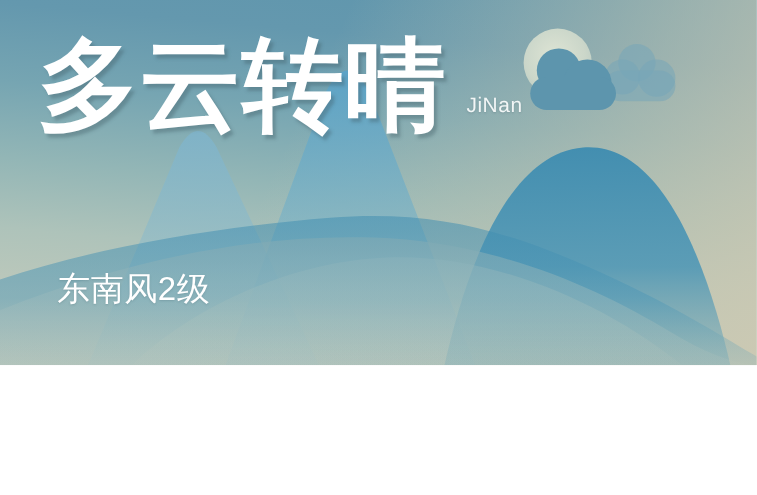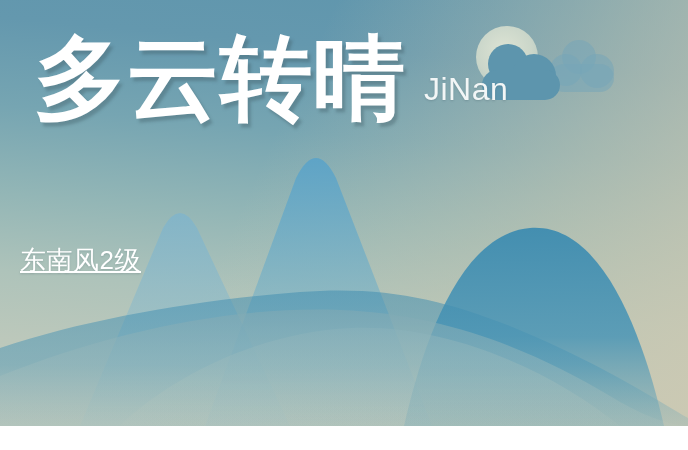--- a/index.html
+++ b/index.html
@@ -7,21 +7,21 @@
     padding: 0;
     background: #ffffff;
   }
   body {
     font-family: "Liberation Sans", "DejaVu Sans", sans-serif;
   }
 
   #weather-card {
     position: relative;
     width: 688px;
-    height: 426px;
+    height: 332px;
     overflow: hidden;
     
     background:
       linear-gradient(115deg,
         rgba(205,203,184,0.0) 0%,
         rgba(205,203,184,0.0) 38%,
         rgba(202,200,176,0.55) 74%,
         rgba(205,201,178,0.88) 100%),
       linear-gradient(185deg,
         #5f96ad 0%,
@@ -107,21 +107,21 @@
   .condition-title {
     font-size: 92px;
     line-height: 1;
     font-weight: bold;
     color: #ffffff;
     letter-spacing: 1px;
     text-shadow: 3px 4px 3px rgba(60,85,95,0.35);
     white-space: nowrap;
   }
   .city-name {
-    font-size: 32px;
+    font-size: 19px;
     color: #f2f6f6;
     font-weight: normal;
     margin-left: 18px;
     margin-bottom: 16px;
     letter-spacing: 0.5px;
     text-shadow: 0 1px 2px rgba(60,85,95,0.25);
     white-space: nowrap;
   }
   .temp-range {
     position: absolute;
@@ -129,29 +129,28 @@
     top: 178px;
     font-size: 27px;
     font-weight: bold;
     color: #ffffff;
     letter-spacing: 0.5px;
     text-shadow: 0 1px 2px rgba(60,85,95,0.22);
     white-space: nowrap;
   }
   .wind-info {
     position: absolute;
-    left: 20px;
+    left: 52px;
     top: 243px;
-    font-size: 26px;
+    font-size: 30px;
     font-weight: normal;
     color: #ffffff;
     letter-spacing: 0.5px;
     text-shadow: 0 1px 2px rgba(60,85,95,0.22);
     white-space: nowrap;
-    text-decoration: underline;
   }
 </style>
 </head>
 <body>
 
 <div id="weather-card">
 
   <div class="sky-layer">
     <div class="sun-disc"></div>
 

